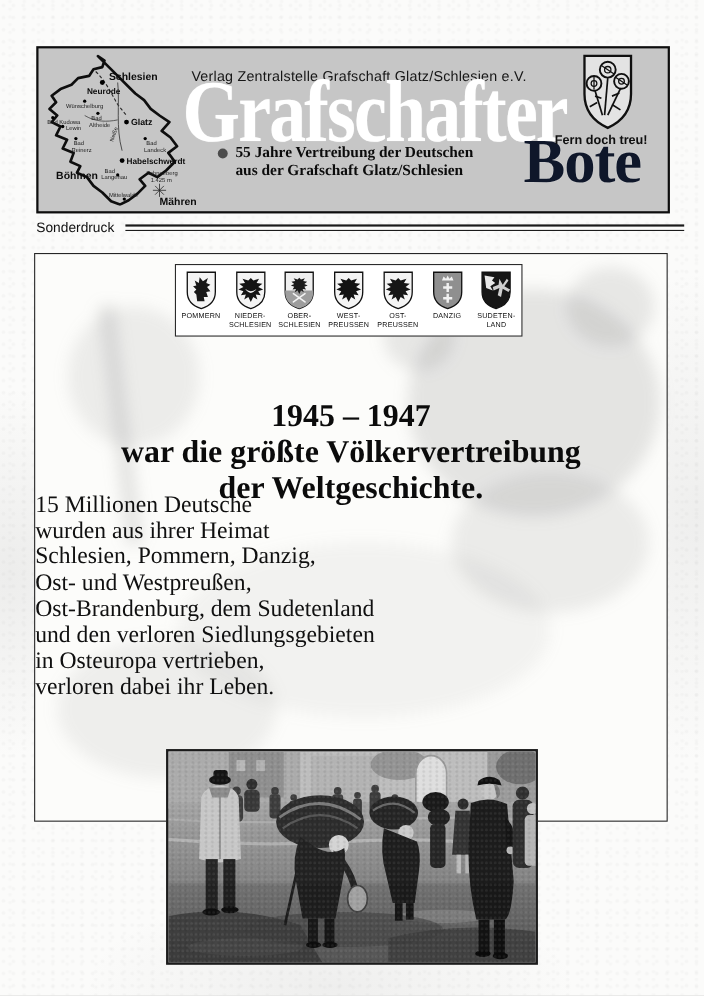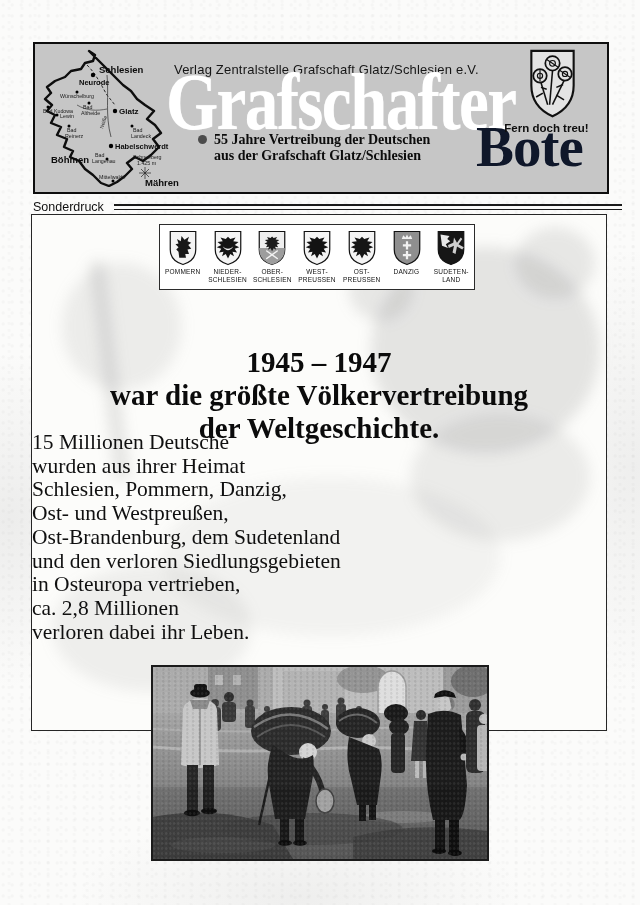--- a/index.html
+++ b/index.html
@@ -31,21 +31,21 @@
   .bullets{position:absolute;left:163px;top:88px;}
   .bullet-item{display:flex;gap:7px;margin-bottom:3px;}
   .bullet-dot{flex:0 0 9px;width:9px;height:9px;border-radius:50%;background:#4c4c4c;margin-top:3px;}
   .bullet-text{font-family:"Liberation Serif",serif;font-weight:bold;font-size:14px;line-height:15.5px;color:#0c0c0c;}
   .bullet-text .plain{font-family:"Liberation Sans",sans-serif;font-weight:normal;font-size:13.5px;color:#1c1c1c;}
   
   .section-row{position:absolute;left:33px;top:200px;width:589px;display:flex;align-items:center;gap:10px;z-index:2;}
   .section-label{font-size:12.5px;color:#101010;}
   .section-rule{flex:1;height:3px;border-top:2.5px solid #1b1b1b;border-bottom:1.5px solid #1b1b1b;}
   
-  .feature-box{position:absolute;left:31px;top:214px;width:576px;height:517px;
+  .feature-box{position:absolute;left:31px;top:230px;width:576px;height:517px;
     border:1.5px solid #262626;background:#fcfcfa;z-index:2;box-sizing:border-box;}
   .ghost{position:absolute;left:0;top:0;width:100%;height:100%;filter:blur(7px);}
   .crest-strip{position:absolute;left:127px;top:9px;width:316px;height:66px;background:#ffffff;
     border:1px solid #2b2b2b;display:flex;justify-content:space-evenly;align-items:flex-start;
     padding-top:5px;box-sizing:border-box;}
   .crest-cell{width:44px;text-align:center;margin:0;}
   .crest-cell svg{display:block;margin:0 auto;}
   .crest-caption{margin-top:2px;font-size:6.5px;line-height:7.5px;letter-spacing:.2px;color:#111;}
   .headline{position:absolute;left:0;top:112px;width:100%;text-align:center;
     font-family:"Liberation Serif",serif;font-weight:bold;font-size:29px;line-height:33px;color:#0b0b0b;}
@@ -274,21 +274,20 @@
     </h1>
 
     <div class="bodytext">
       <div>15 Millionen Deutsche</div>
       <div>wurden aus ihrer Heimat</div>
       <div>Schlesien, Pommern, Danzig,</div>
       <div>Ost- und Westpreußen,</div>
       <div>Ost-Brandenburg, dem Sudetenland</div>
       <div>und den verloren Siedlungsgebieten</div>
       <div>in Osteuropa vertrieben,</div>
-      <div>ca. 2,8 Millionen</div>
       <div>verloren dabei ihr Leben.</div>
     </div>
 
     <figure class="photo">
       <svg width="334" height="192" viewBox="0 0 334 192">
         <rect x="0" y="0" width="334" height="52" fill="#bdbdbd"></rect>
         <rect x="0" y="0" width="120" height="46" fill="#a6a6a6" opacity="0.75"></rect>
         <rect x="55" y="0" width="50" height="42" fill="#8f8f8f"></rect>
         <rect x="62" y="8" width="8" height="10" fill="#c9c9c9" opacity="0.7"></rect>
         <rect x="80" y="8" width="8" height="10" fill="#c9c9c9" opacity="0.6"></rect>

